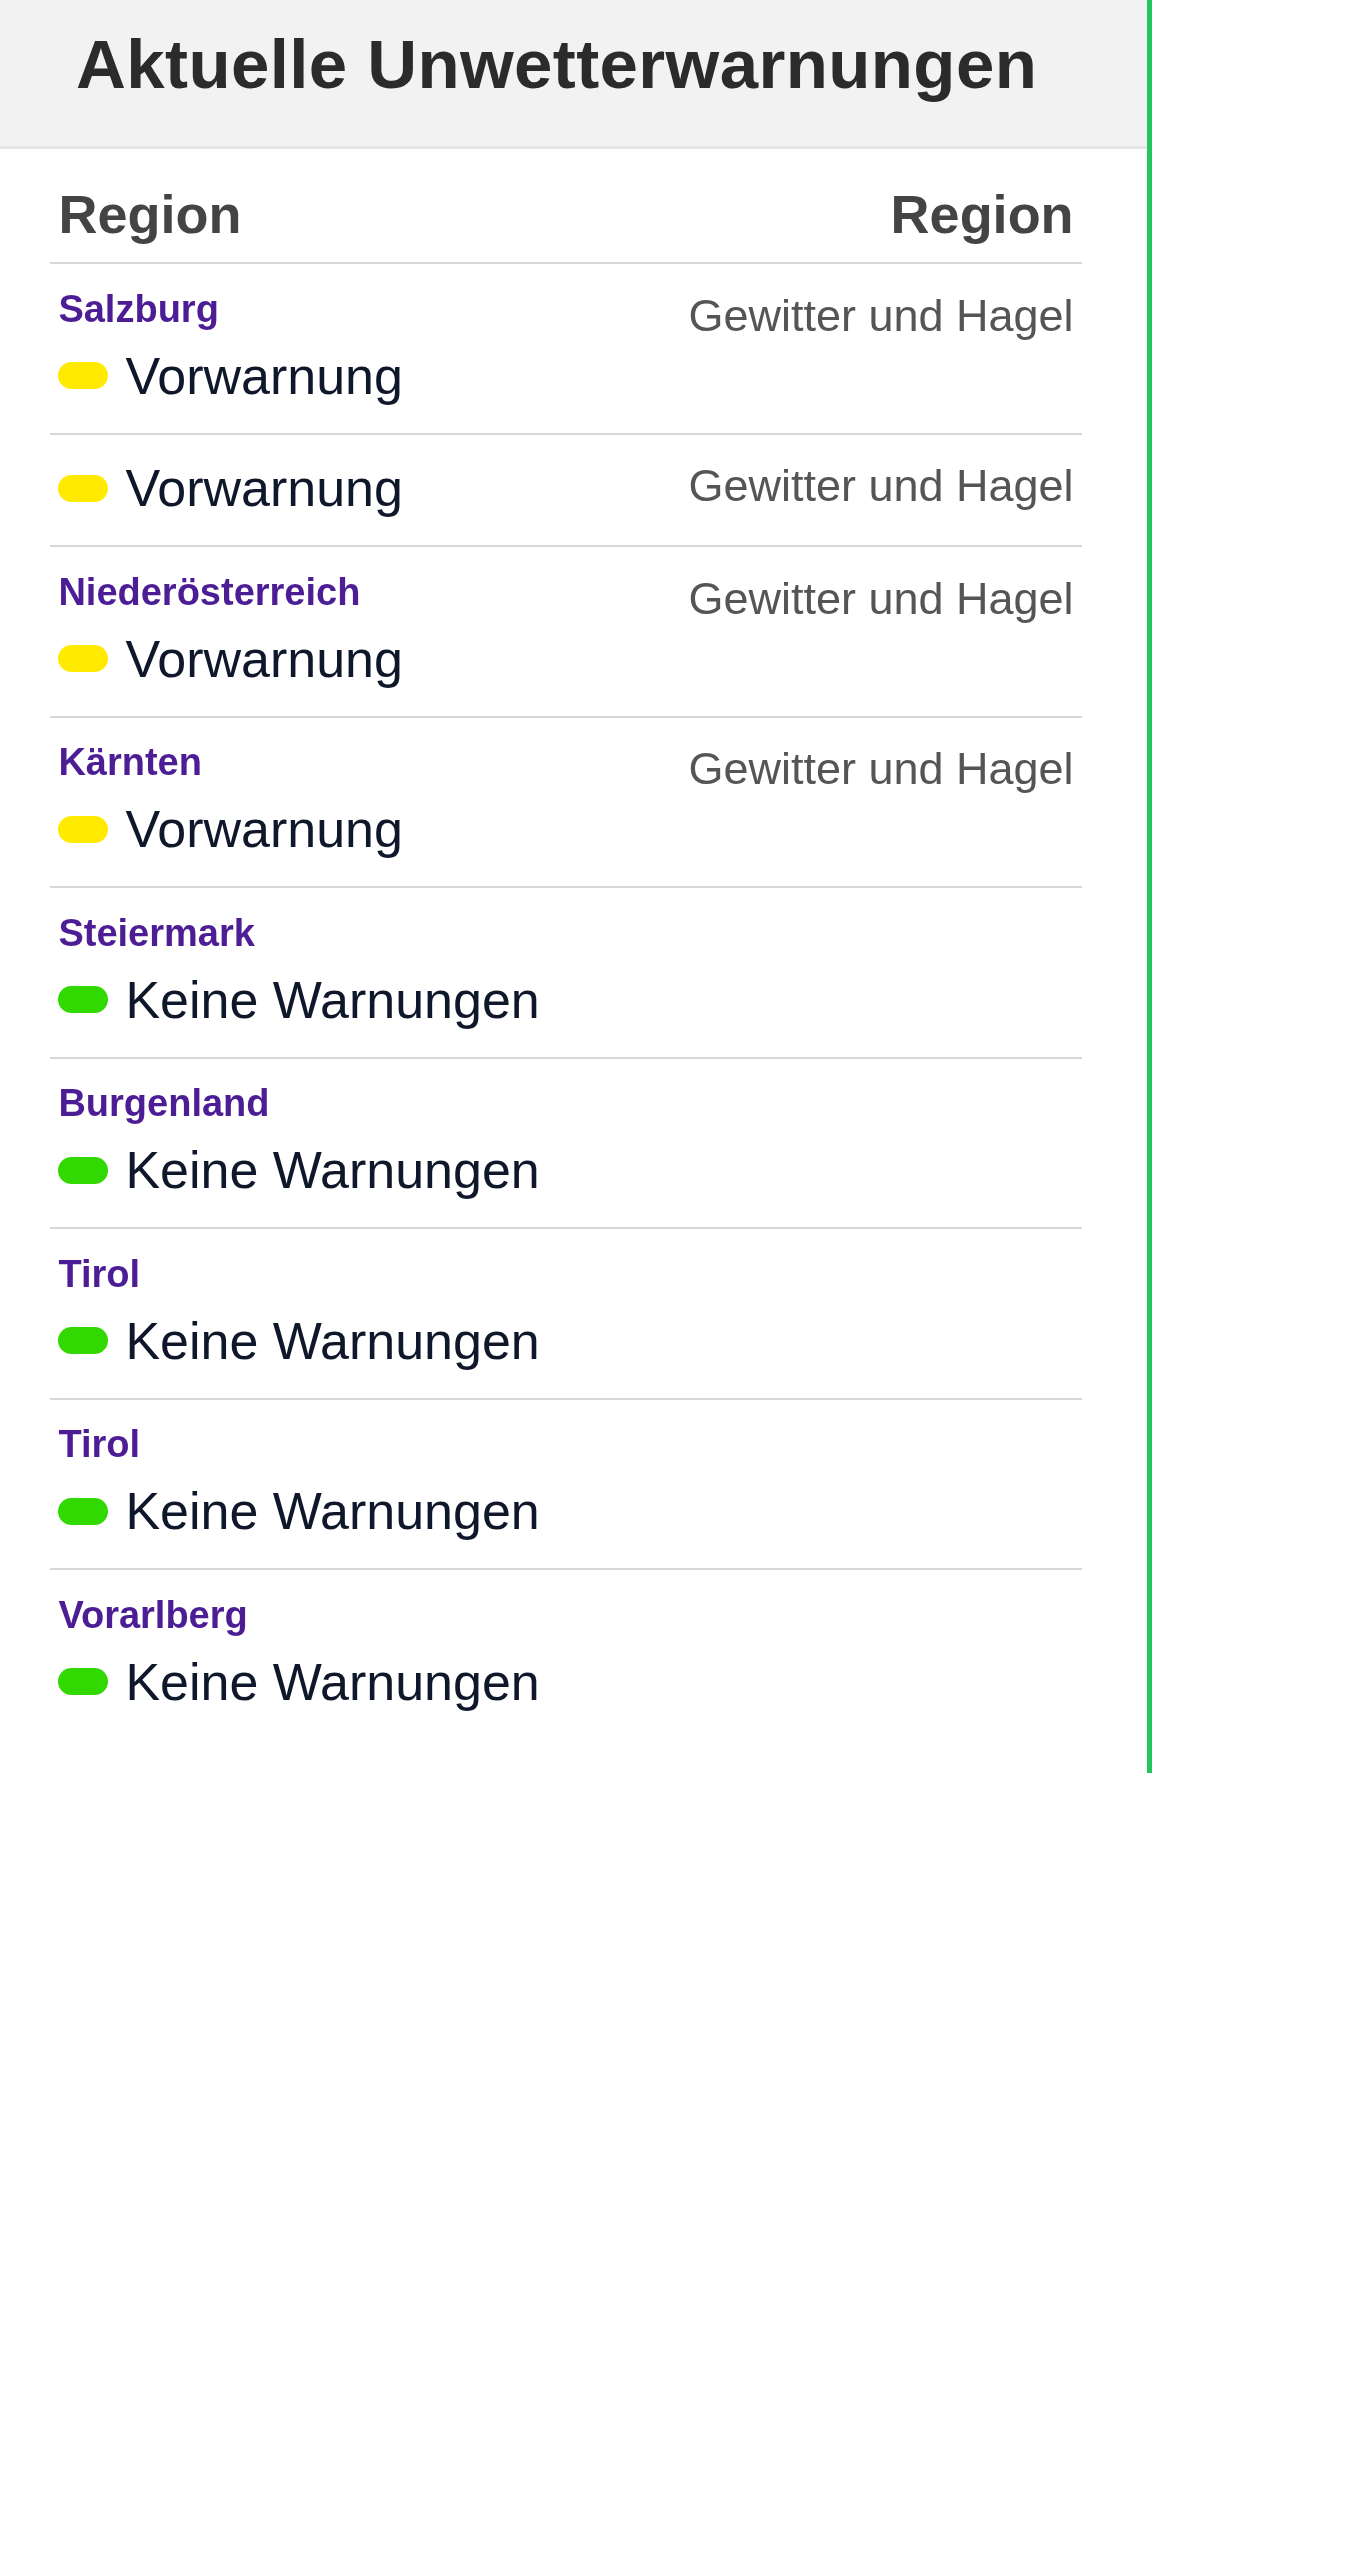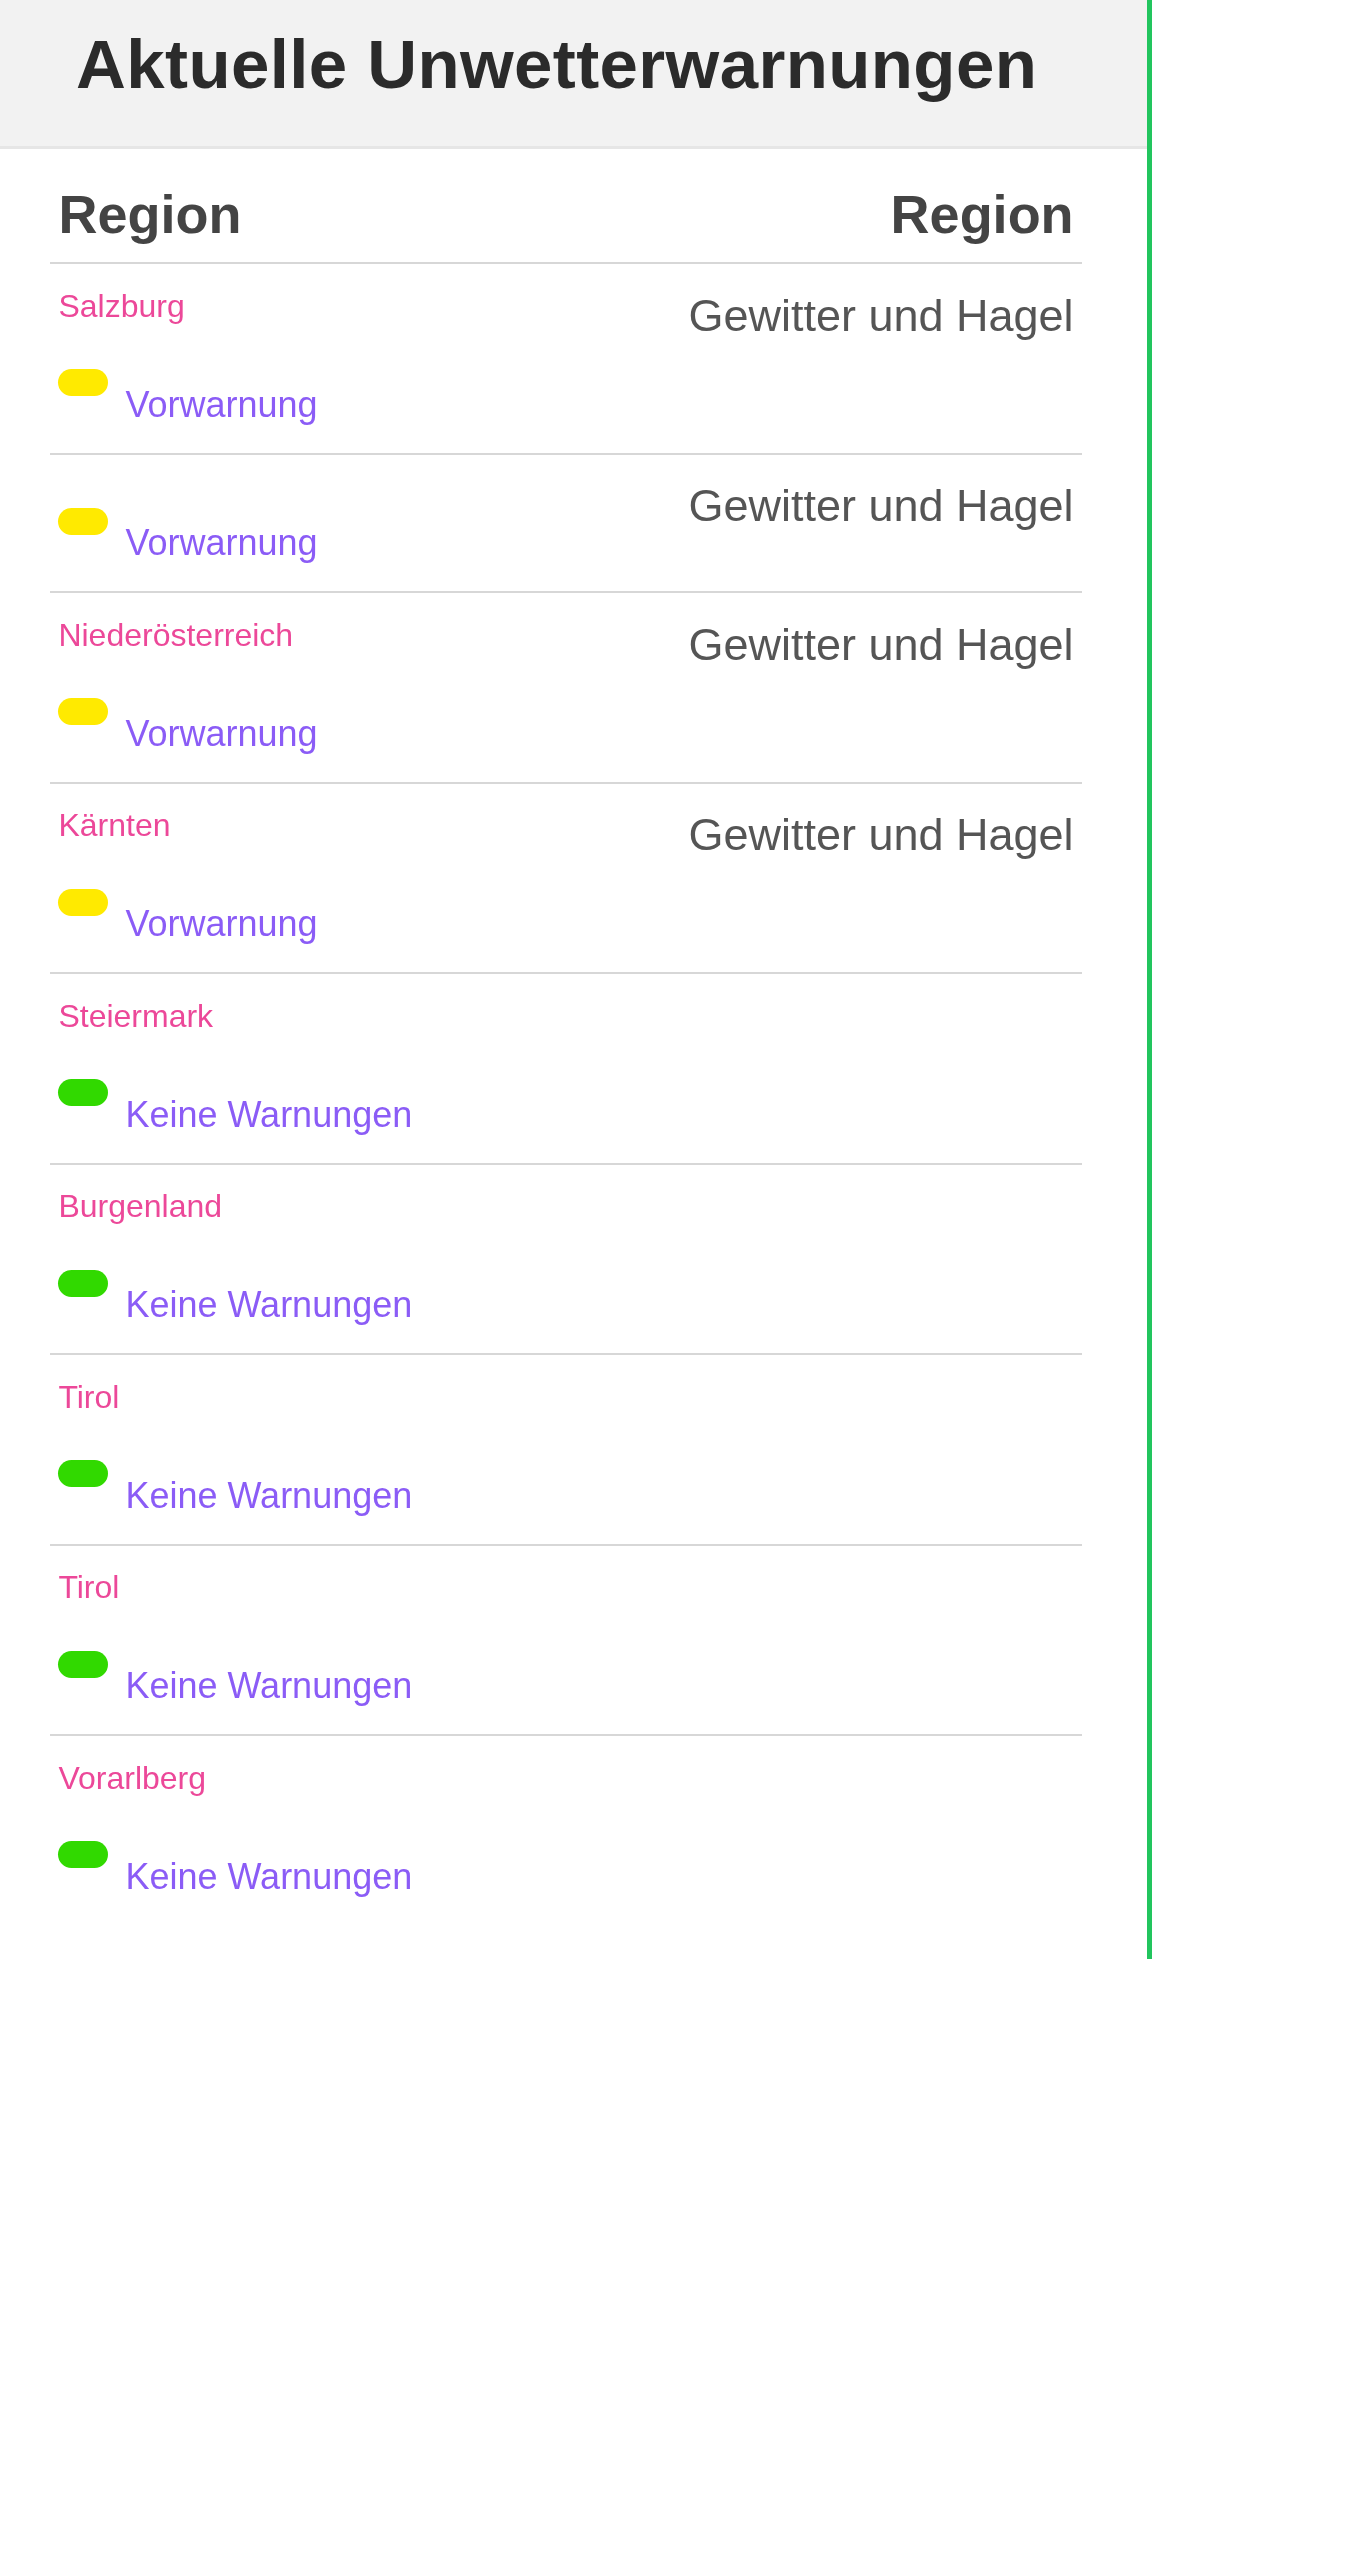--- a/index.html
+++ b/index.html
@@ -48,41 +48,40 @@
   }
   .row:last-child {
     border-bottom: none;
   }
   .cell-left {
     display: flex;
     flex-direction: column;
     gap: 15px;
   }
   .region-name {
-    font-size: 32px;
-    font-weight: 400;
-    color: #ec4899;
+    font-size: 38px;
+    font-weight: 700;
+    color: #4c1d95;
   }
   .status-line {
     display: flex;
     align-items: center;
     gap: 17px;
   }
   .status-pill {
     width: 50px;
     height: 27px;
     border-radius: 13.4px;
     flex-shrink: 0;
   }
   .pill-yellow { background: #ffea00; }
   .pill-green  { background: #31d900; }
   .status-text {
-    font-size: 36px;
-    color: #8b5cf6;
-    margin-top: 44px;
+    font-size: 52px;
+    color: #0f172a;
   }
   .warn-type {
     font-size: 45px;
     color: #555555;
     text-align: right;
     max-width: 45%;
     line-height: 1.25;
     margin-left: 40px;
   }
 </style>

